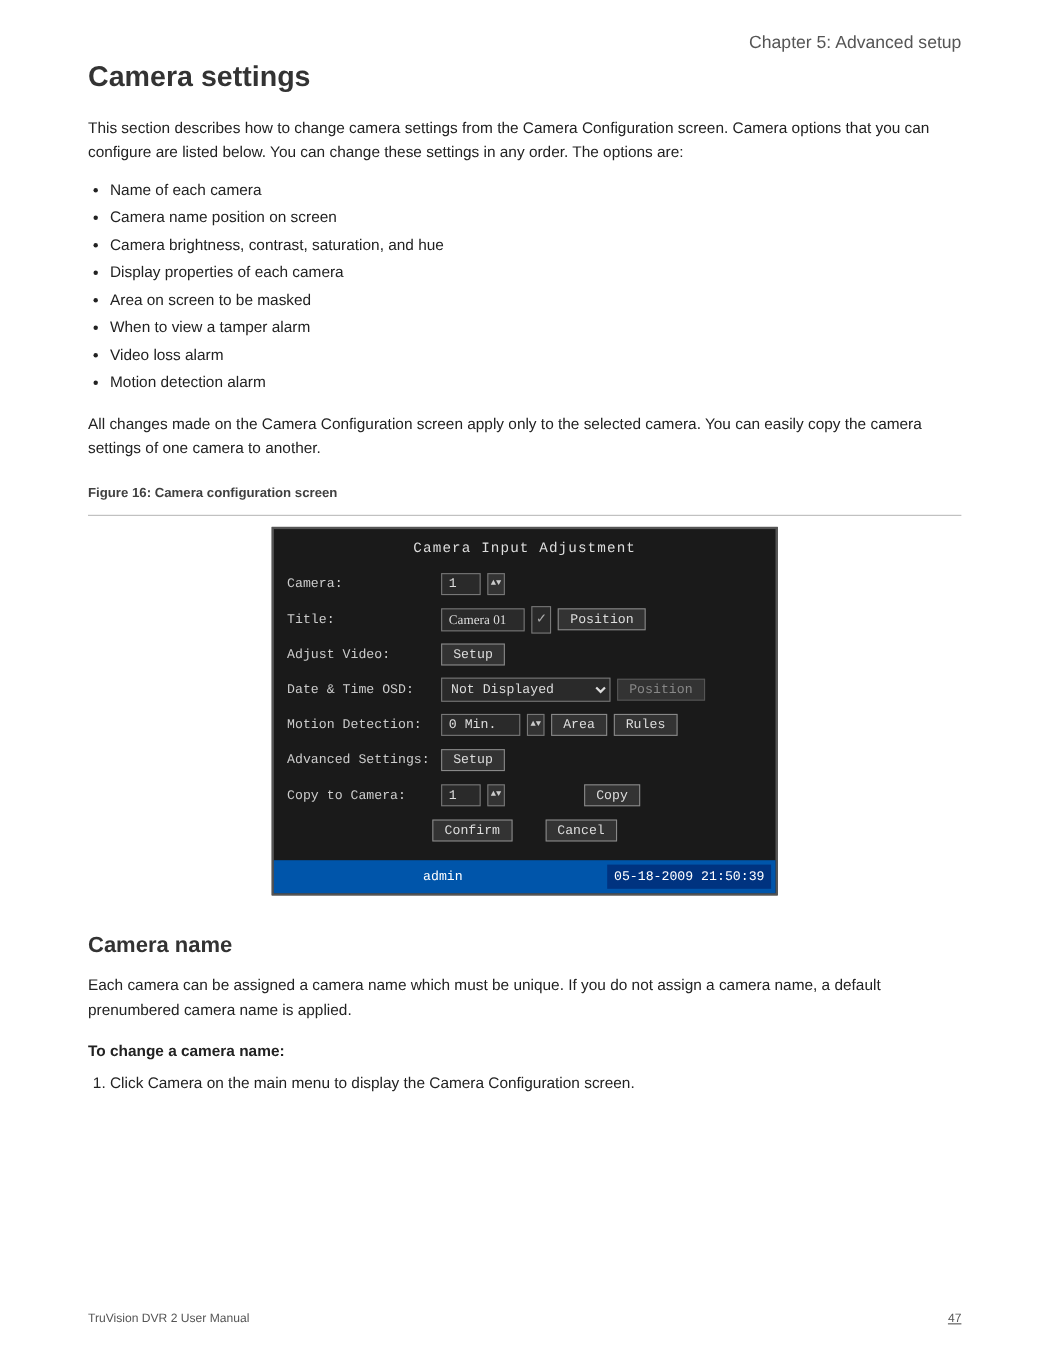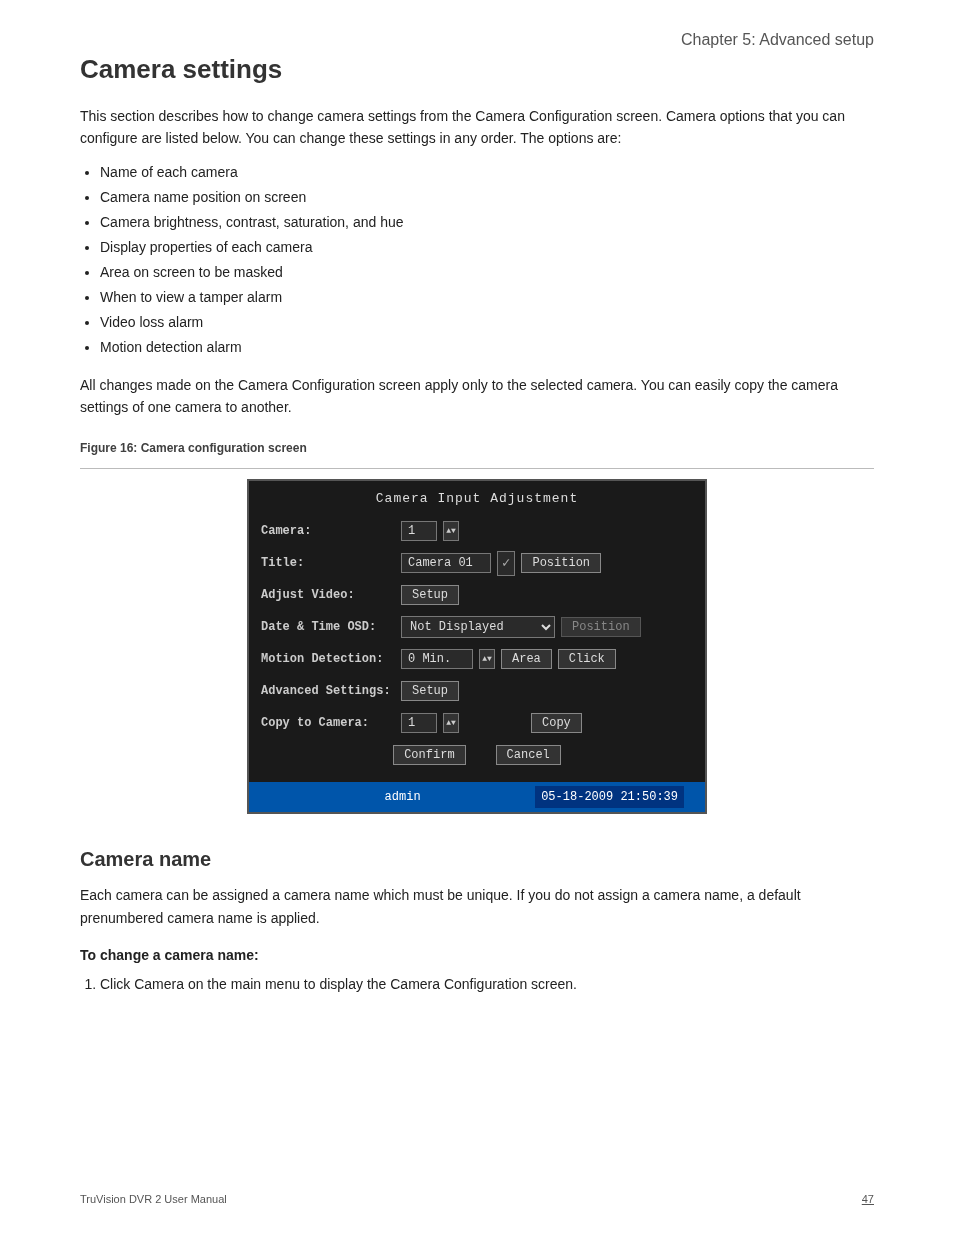--- a/index.html
+++ b/index.html
@@ -126,21 +126,20 @@
       align-items: center;
       margin-bottom: 6px;
       min-height: 26px;
     }
 
     .cs-label {
       width: 140px;
       color: #ccc;
       font-size: 12px;
       flex-shrink: 0;
-      font-weight: bold;
     }
 
     .cs-control {
       display: flex;
       align-items: center;
       gap: 6px;
     }
 
     .cs-input-box {
       background: #2a2a2a;
@@ -149,21 +148,22 @@
       padding: 2px 6px;
       font-family: 'Courier New', monospace;
       font-size: 12px;
     }
 
     .cs-input-sm {
       width: 36px;
     }
 
     .cs-input-md {
-      width: 90px;
+      width: 76px;
+      font-family: Liberation Serif, serif;
     }
 
     .cs-spinner {
       display: inline-flex;
       flex-direction: column;
       width: 16px;
       height: 20px;
       background: #333;
       border: 1px solid #777;
       align-items: center;
@@ -199,21 +199,21 @@
       font-size: 14px;
       border: 1px solid #777;
       padding: 1px 4px;
       background: #2a2a2a;
     }
 
     .camera-screen-footer {
       background: #0055aa;
       display: flex;
       align-items: center;
-      padding: 4px 21px;
+      padding: 4px 4px;
       justify-content: center;
     }
 
     .footer-admin {
       color: #fff;
       font-size: 12px;
     }
 
     .footer-datetime {
       color: #fff;
@@ -309,21 +309,21 @@
             <button class="cs-btn" style="color:#888;border-color:#555;">Position</button>
           </div>
         </div>
 
         <div class="cs-row">
           <div class="cs-label">Motion Detection:</div>
           <div class="cs-control">
             <input class="cs-input-box" style="width: 72px;" value="0 Min.">
             <div class="cs-spinner">▲▼</div>
             <button class="cs-btn">Area</button>
-            <button class="cs-btn">Click</button>
+            <button class="cs-btn">Rules</button>
           </div>
         </div>
 
         <div class="cs-row">
           <div class="cs-label">Advanced Settings:</div>
           <div class="cs-control">
             <button class="cs-btn">Setup</button>
           </div>
         </div>
 

